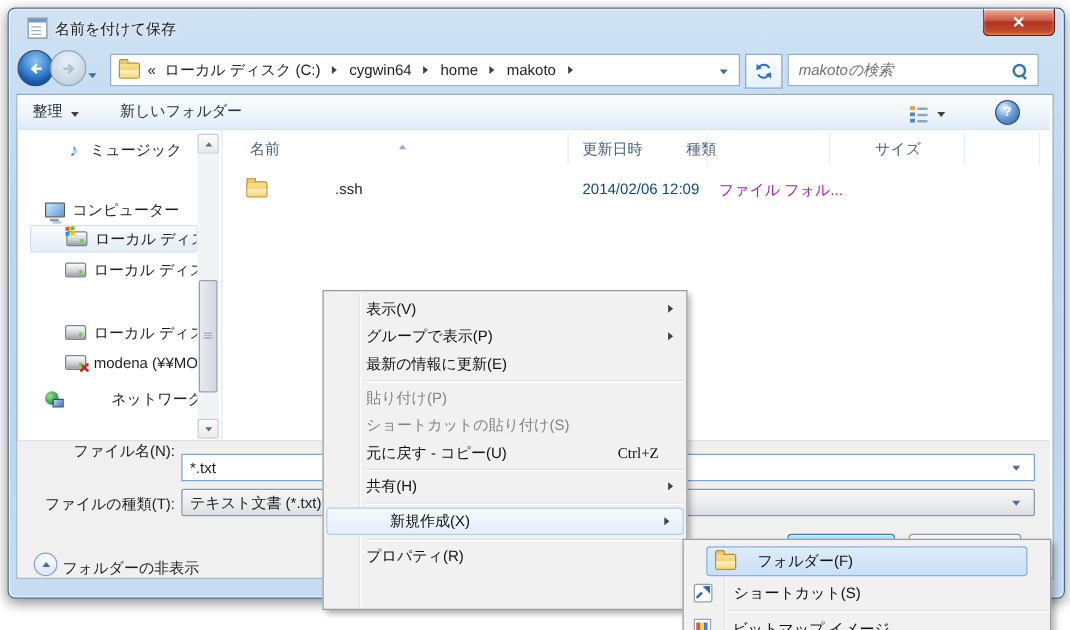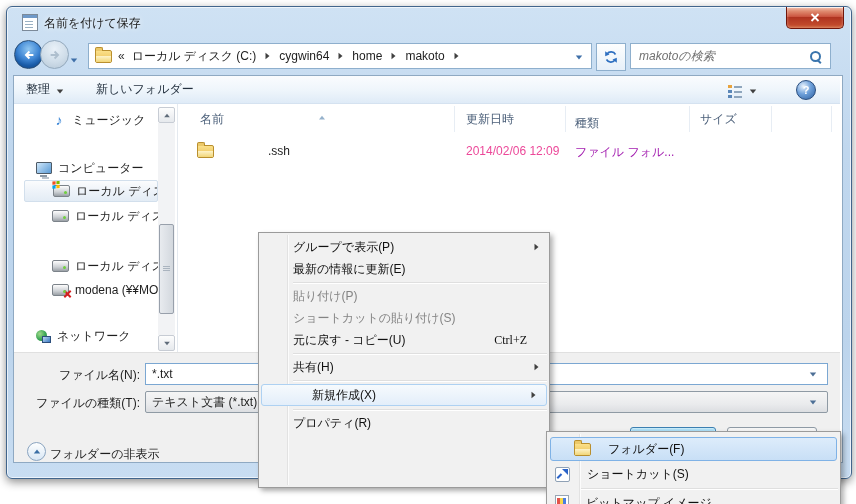--- a/index.html
+++ b/index.html
@@ -74,26 +74,26 @@
   .sb-thumb::after{content:"";position:absolute;left:3px;top:41px;width:7px;height:5px;
                    background:repeating-linear-gradient(180deg,#aab4bf 0 1px,transparent 1px 2px);}
 
   
   .col-cell{position:absolute;top:106px;height:26px;border-right:1px solid #e7edf4;box-sizing:border-box;
             display:flex;align-items:center;color:#4c607a;}
   .sort-glyph{position:absolute;left:318px;top:109px;}
   .file-row{position:absolute;left:180px;top:140px;width:590px;height:23px;}
   .fr-name{position:absolute;left:40px;top:4px;color:#1e1e1e;margin-left:48px;}
   .fr-icon{position:absolute;left:17px;top:5px;}
-  .fr-mod{position:absolute;left:286px;top:4px;color:#ec4899;text-align:right;}
+  .fr-mod{position:absolute;left:286px;top:4px;color:#0c4a6e;text-align:right;}
   .fr-type{position:absolute;left:395px;top:4px;color:#a21caf;}
 
   
   .footer{position:absolute;left:14px;top:352px;width:826px;height:109px;background:#f0f0f0;border-top:1px solid #e0e0e0;}
-  .fn-label{position:absolute;left:18px;top:367px;width:122px;text-align:right;}
+  .fn-label{position:absolute;left:18px;top:353px;width:122px;text-align:right;}
   .ft-label{position:absolute;left:12px;top:395px;width:128px;text-align:right;}
   .combo{position:absolute;left:145px;height:22px;width:683px;box-sizing:border-box;display:flex;align-items:center;}
   .fn-input{top:363px;background:#fff;border:1px solid #7ba7d2;padding:0 6px;}
   .ft-select{top:391px;background:linear-gradient(180deg,#f5f5f5,#eaebed 60%,#dcdee1);border:1px solid #8f9aa4;border-radius:2px;padding:0 6px;}
   .combo .tri{margin-left:auto;margin-right:4px;}
   .hide-btn{position:absolute;left:27px;top:442px;width:17px;height:17px;border-radius:50%;border:1px solid #8aa4c0;
             background:linear-gradient(180deg,#fdfefe,#d9e7f5);display:flex;align-items:center;justify-content:center;}
   .hide-label{position:absolute;left:50px;top:446px;}
   .save-btn{position:absolute;left:630px;top:427px;width:86px;height:26px;border-radius:3px;z-index:5;
             background:linear-gradient(180deg,#b8e3f7 0%,#7cc8ee 50%,#5fb8e8 100%);border:1px solid #3c7fb1;
@@ -111,21 +111,21 @@
   .mi .mi-sc{margin-left:auto;margin-right:16px;color:#111;font-family:Liberation Serif, serif;}
   .mi.disabled{color:#848484;}
   .mi.hl{height:20px;margin:1px 2px;padding-left:50px;border:1px solid #aed1f2;border-radius:3px;
          background:linear-gradient(180deg,#f6fafd,#e3eefa);}
   .menu-sep{position:relative;height:5px;z-index:2;}
   .menu-sep::before{content:"";position:absolute;left:34px;right:2px;top:2px;height:1px;background:#dfdfdf;}
   .menu-sep::after{content:"";position:absolute;left:34px;right:2px;top:3px;height:1px;background:#fff;}
   .sub-menu{left:546px;top:431px;width:295px;height:120px;z-index:60;padding-top:5px;}
   .smi{position:relative;height:24px;display:flex;align-items:center;padding-left:8px;color:#111;z-index:2;}
   .smi .lbl{margin-left:17px;}
-  .smi.hl{height:22px;margin:0 3px 1px;padding-left:23px;border:1px solid #7fb2e6;border-radius:3px;
+  .smi.hl{height:22px;margin:0 18px 1px;padding-left:6px;border:1px solid #7fb2e6;border-radius:3px;
           background:linear-gradient(180deg,#ddecfb,#c8dff6);}
   .sub-menu::before{left:32px;} .sub-menu::after{left:33px;}
 
   
   .tri{display:inline-block;width:0;height:0;}
   .tri-r{border:4px solid transparent;border-right:none;border-left:5px solid #404040;}
   .tri-d{border:4px solid transparent;border-bottom:none;border-top:5px solid #404040;}
   .tri-u{border:4px solid transparent;border-top:none;border-bottom:5px solid #404040;}
   .tri.small{transform:scale(.8);}
   .bc-caret .tri-d,.nav-caret .tri-d{border-top-color:#3e6fa8;}
@@ -256,21 +256,21 @@
       <div class="sb-item" style="top: 151px; padding-left: 36px;">
         <span class="ic ic-drive"></span>
         <span class="lbl">ローカル ディス</span>
       </div>
       <div class="sb-item" style="top: 175px; padding-left: 36px;">
         <span class="ic ic-drive">
           <span class="err-x"></span>
         </span>
         <span class="lbl">modena (¥¥MO</span>
       </div>
-      <div class="sb-item" style="top: 221px; padding-left: 20px;">
+      <div class="sb-item" style="top: 204px; padding-left: 20px; gap: 32px;">
         <span class="ic ic-network"></span>
         <span class="lbl">ネットワーク</span>
       </div>
     </div>
   <div class="sb-scroll-btn sb-up">
       <span class="tri tri-u"></span>
     </div>
   <div class="sb-track"></div>
   <div class="sb-thumb"></div>
   <div class="sb-scroll-btn sb-down">
@@ -279,21 +279,21 @@
   <div class="divider-v"></div>
 
   
   <div id="colheaders">
       <div class="col-cell" style="left: 180px; width: 275px; padding-left: 20px;">
         <span>名前</span>
       </div>
       <div class="col-cell" style="left: 455px; width: 111px; padding-left: 11px;">
         <span>更新日時</span>
       </div>
-      <div class="col-cell" style="left: 566px; width: 124px; padding-left: 9px; align-items: flex-end;">
+      <div class="col-cell" style="left: 540px; width: 124px; padding-left: 9px;">
         <span>種類</span>
       </div>
       <div class="col-cell" style="left: 690px; width: 82px; padding-left: 10px;">
         <span>サイズ</span>
       </div>
       <div class="col-cell" style="left: 772px; width: 60px; padding-left: 6px;"></div>
     </div>
   <div class="sort-glyph"><span class="tri tri-u"></span></div>
   <div class="file-row">
     <span class="ic ic-folder fr-icon"></span>
@@ -317,20 +317,24 @@
   <div class="hide-btn">
       <span class="tri tri-u"></span>
     </div>
   <div class="hide-label">フォルダーの非表示</div>
   <div class="save-btn"></div>
   <div class="cancel-btn"></div>
 
   
   <div class="menu ctx-menu" id="ctxmenu">
       <div class="mi">
+        <span class="mi-label">表示(V)</span>
+        <span class="mi-arrow"><span class="tri tri-r small"></span></span>
+      </div>
+      <div class="mi">
         <span class="mi-label">グループで表示(P)</span>
         <span class="mi-arrow"><span class="tri tri-r small"></span></span>
       </div>
       <div class="mi">
         <span class="mi-label">最新の情報に更新(E)</span>
       </div>
       <div class="menu-sep"></div>
       <div class="mi disabled">
         <span class="mi-label">貼り付け(P)</span>
       </div>

